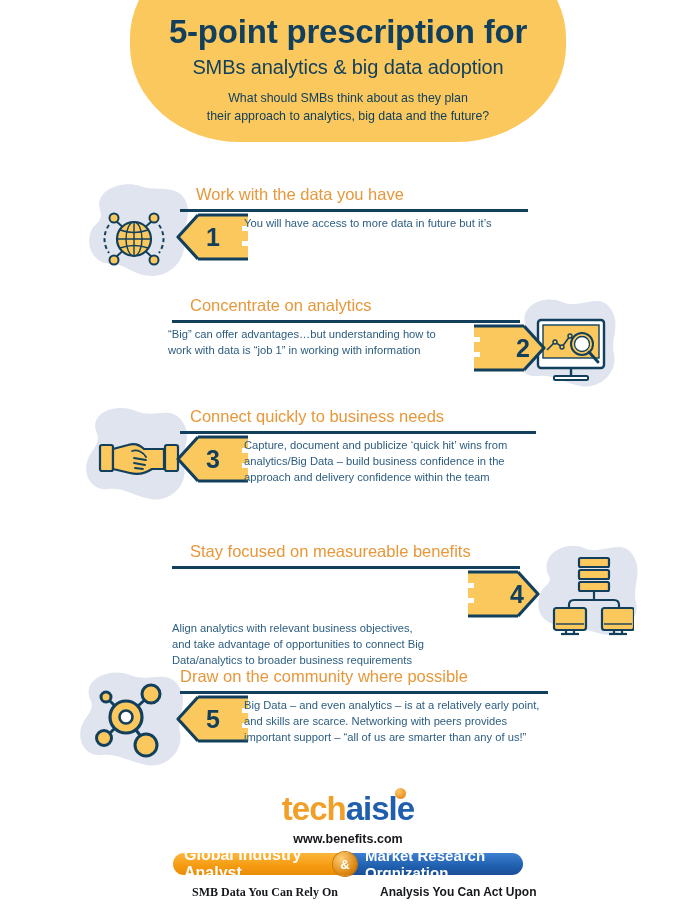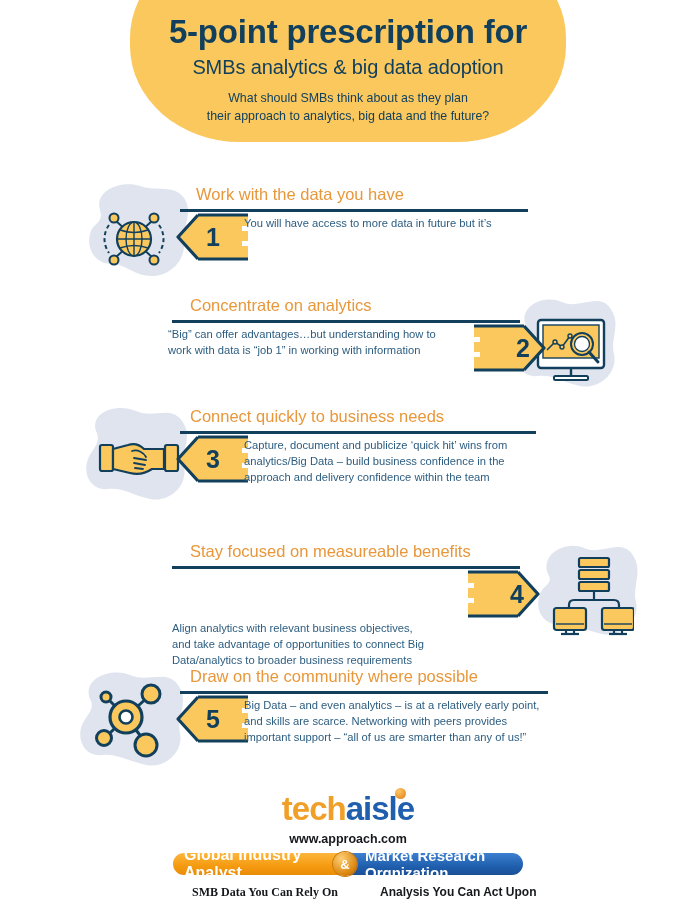--- a/index.html
+++ b/index.html
@@ -320,21 +320,21 @@
       <circle cx="38" cy="36" r="16" fill="#fbc85e" stroke="#12405c" stroke-width="3.2"></circle>
       <circle cx="38" cy="36" r="6.5" fill="#ffffff" stroke="#12405c" stroke-width="2.6"></circle>
       <g fill="#fbc85e" stroke="#12405c" stroke-width="3">
         <circle cx="63" cy="13" r="9"></circle>
         <circle cx="58" cy="64" r="11"></circle>
         <circle cx="16" cy="57" r="7.5"></circle>
         <circle cx="18" cy="16" r="5"></circle>
       </g>
     </svg>
   </div>
-  <div class="point-title" style="left:190px;top:0;">Draw on the community where possible</div>
+  <div class="point-title" style="left:180px;top:0;">Draw on the community where possible</div>
   <div class="rule" style="left:180px;width:368px;"></div>
   <div class="badge left" style="left:172px;">
     <svg width="82" height="48" viewBox="0 0 82 48">
       <path d="M26,2 L76,2 L76,13 L70,13 L70,18 L76,18 L76,28 L70,28 L70,33 L76,33 L76,46 L26,46 L6,24 Z" fill="#fbc85e"></path>
       <path d="M26,2 L76,2 M26,46 L76,46 M26,2 L6,24 L26,46" fill="none" stroke="#12405c" stroke-width="3.2" stroke-linejoin="round"></path>
     </svg>
     <div class="num">5</div>
   </div>
   <div class="body-text" style="left:244px;width:310px;">
     <span>Big Data – and even analytics – is at a relatively early point,</span><br>
@@ -343,21 +343,21 @@
   </div>
 </div>
 
 <div id="footer">
   <div id="logo-row">
     <span id="logo">
       <span class="t1">tech</span><span class="t2">aisle</span>
       <span id="logo-dot"></span>
     </span>
   </div>
-  <div id="site-url">www.approach.com</div>
+  <div id="site-url">www.benefits.com</div>
   <div id="pill-row">
     <div id="pill">
       <div id="pill-left">Global Industry Analyst</div>
       <div id="pill-right">Market Research Orgnization</div>
     </div>
     <div id="amp-badge">&amp;</div>
   </div>
   <div id="tagline-row">
     <span class="tagline" id="tagline-left">SMB Data You Can Rely On</span>
     <span class="tagline" id="tagline-right">Analysis You Can Act Upon</span>

